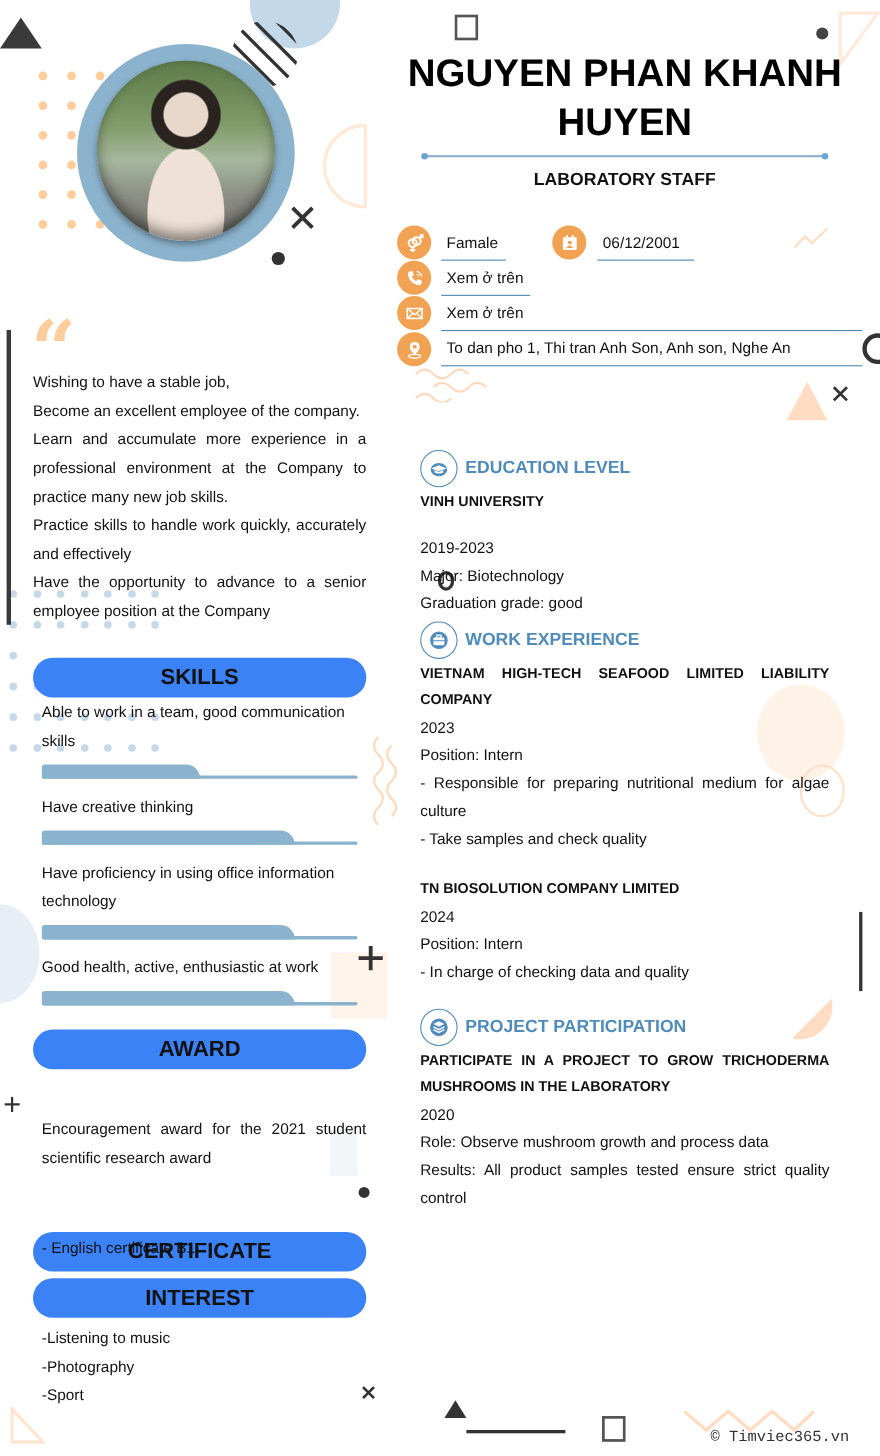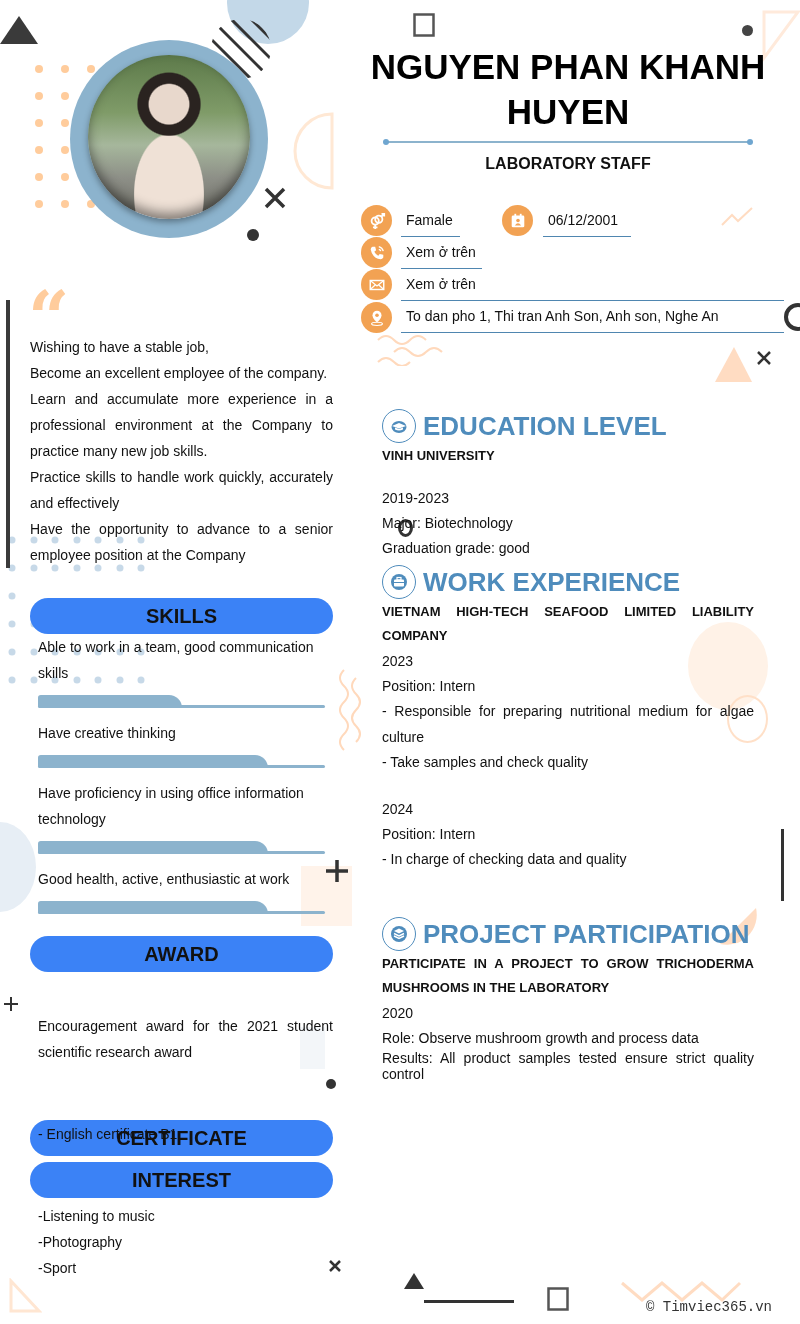--- a/index.html
+++ b/index.html
@@ -39,21 +39,21 @@
   .name-rule::before { left: -3px; } .name-rule::after { right: -3px; }
   .job-title { position: absolute; left: 370px; top: 155px; width: 396px; text-align: center; font-weight: bold; font-size: 16px; color: #111; }
 
   .ci-icon { position: absolute; width: 31px; height: 31px; border-radius: 50%; background: #f2a253; display: flex; align-items: center; justify-content: center; }
   .ci-icon svg { width: 18px; height: 18px; }
   .ci-field { position: absolute; font-size: 14px; color: #111; padding-left: 5px; line-height: 20px; border-bottom: 1px solid #4f86b0; height: 27px; }
 
   .sec-head { position: absolute; left: 382px; height: 34px; display: flex; align-items: center; }
   .sec-icon { width: 34px; height: 34px; border-radius: 50%; border: 1.5px solid #4f8cbc; display: flex; align-items: center; justify-content: center; margin-right: 7px; }
   .sec-icon svg { width: 20px; height: 20px; }
-  .sec-title { font-weight: bold; font-size: 26px; color: #4f8cbc; text-align: right; }
+  .sec-title { font-weight: bold; font-size: 16px; color: #4f8cbc; text-align: right; }
 
   .right-text { position: absolute; left: 382px; width: 372px; font-size: 14px; line-height: 24px; color: #111; text-align: justify; }
   .right-text .b { font-weight: bold; font-size: 13px; }
   .right-text p { margin: 0; }
 
   .footer { position: absolute; right: 28px; top: 1299px; font-family: "Liberation Mono", monospace; font-size: 14px; color: #333; }
 </style>
 </head>
 <body>
 
@@ -332,35 +332,36 @@
   <span class="sec-title">WORK EXPERIENCE</span>
 </div>
 <div class="right-text" style="top:600px">
   <p class="b">VIETNAM HIGH-TECH SEAFOOD LIMITED LIABILITY COMPANY</p>
   <p style="margin-top:1px">2023</p>
   <p style="margin-top:1px">Position: Intern</p>
   <p style="line-height:26px">- Responsible for preparing nutritional medium for algae culture</p>
   <p>- Take samples and check quality</p>
 </div>
 <div class="right-text" style="top:796px">
+  <p class="b">TN BIOSOLUTION COMPANY LIMITED</p>
   <p style="margin-top:1px">2024</p>
   <p style="margin-top:1px">Position: Intern</p>
   <p style="margin-top:1px">- In charge of checking data and quality</p>
 </div>
 
 <div class="sec-head" style="top:917px">
   <div class="sec-icon">
     <svg viewBox="0 0 20 20">
         <circle cx="10" cy="10" r="8" fill="#4f8cbc"></circle>
         <path d="M10,4.5 L15,7 L10,9.5 L5,7 Z" fill="#fff"></path>
         <path d="M5,9.5 L10,12 L15,9.5 M5,12 L10,14.5 L15,12" fill="none" stroke="#fff" stroke-width="1.4"></path>
       </svg>
   </div>
   <span class="sec-title">PROJECT PARTICIPATION</span>
 </div>
 <div class="right-text" style="top:952px">
   <p class="b">PARTICIPATE IN A PROJECT TO GROW TRICHODERMA MUSHROOMS IN THE LABORATORY</p>
   <p style="margin-top:1px">2020</p>
   <p style="margin-top:1px">Role: Observe mushroom growth and process data</p>
-  <p style="line-height:16px">Results: All product samples tested ensure strict quality control</p>
+  <p style="line-height:26px">Results: All product samples tested ensure strict quality control</p>
 </div>
 
 <div class="footer">© Timviec365.vn</div>
 
 </body></html>

